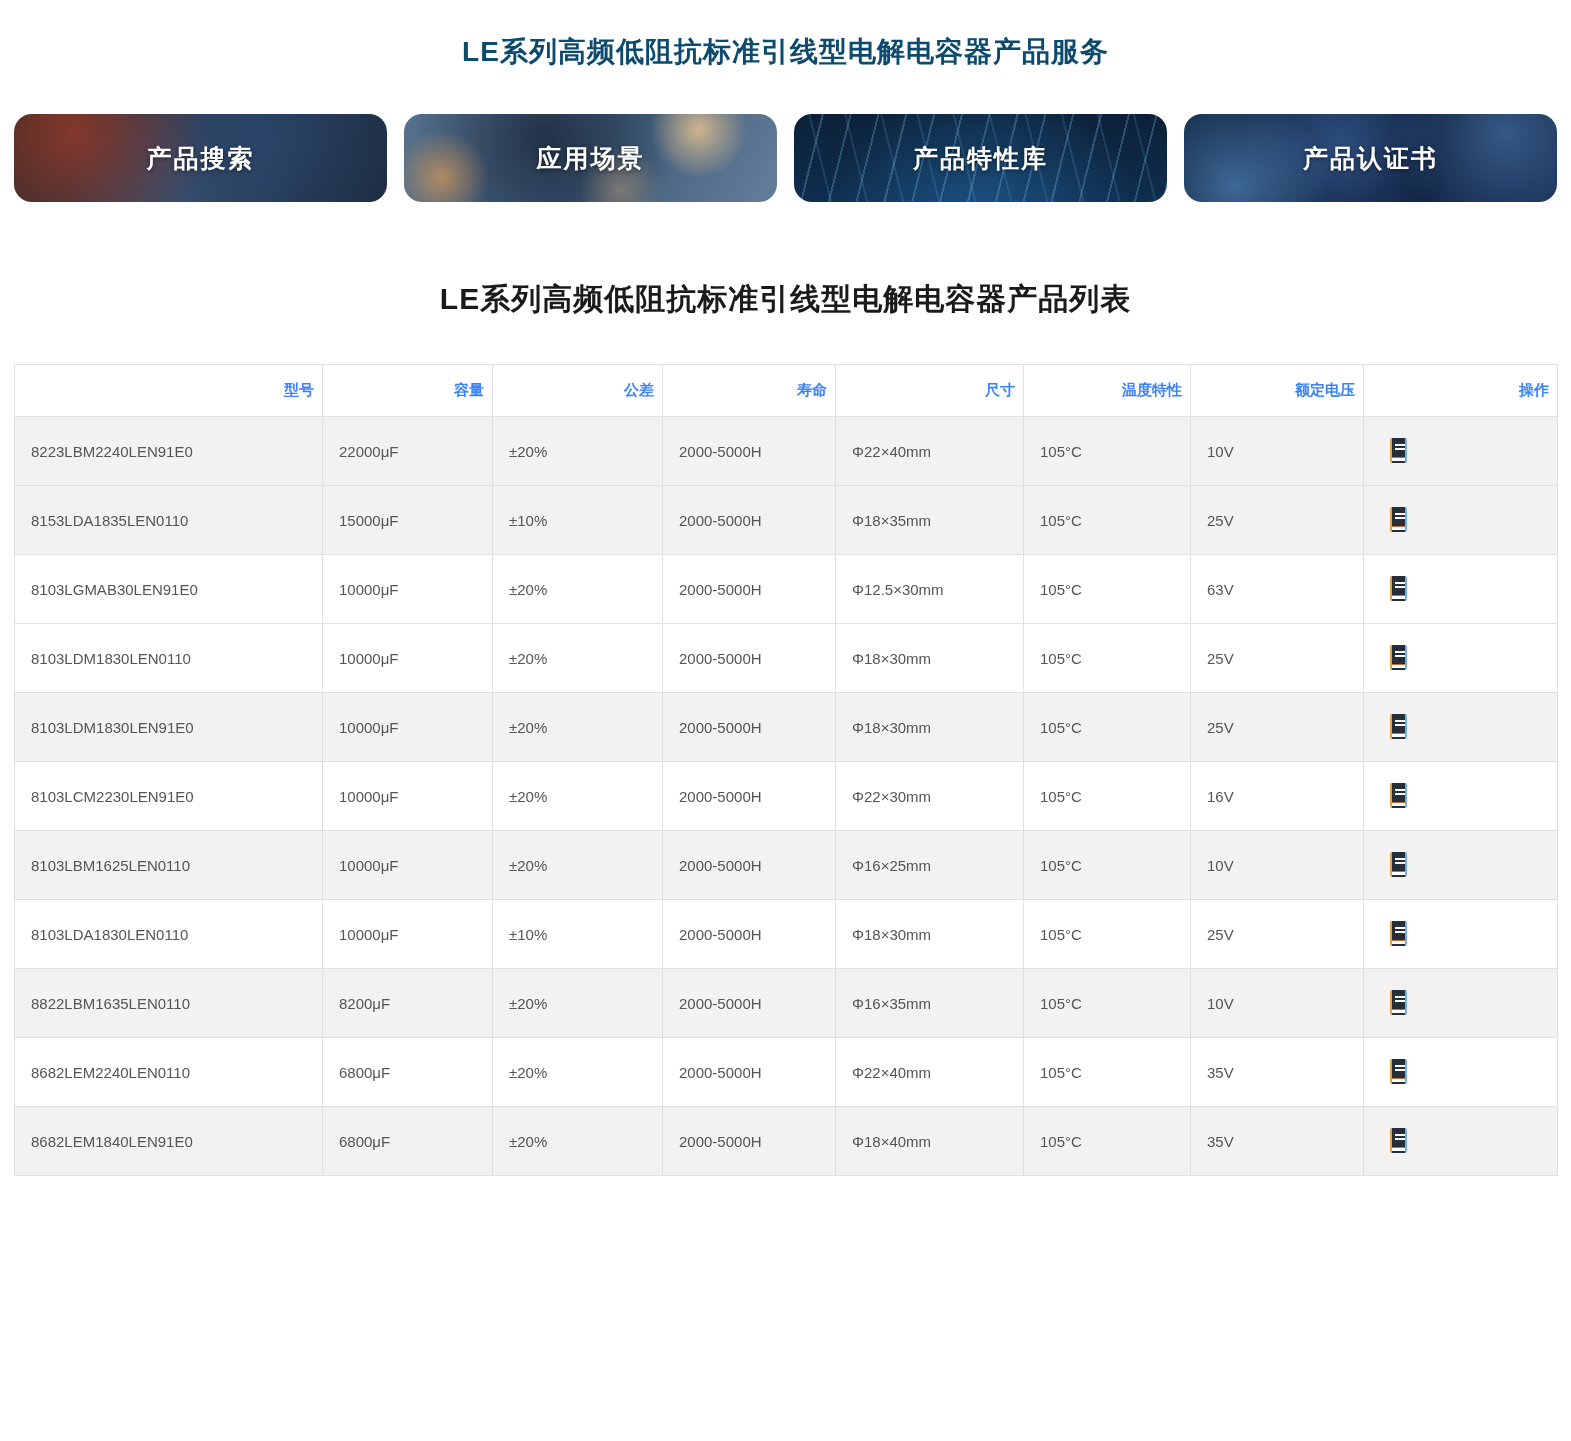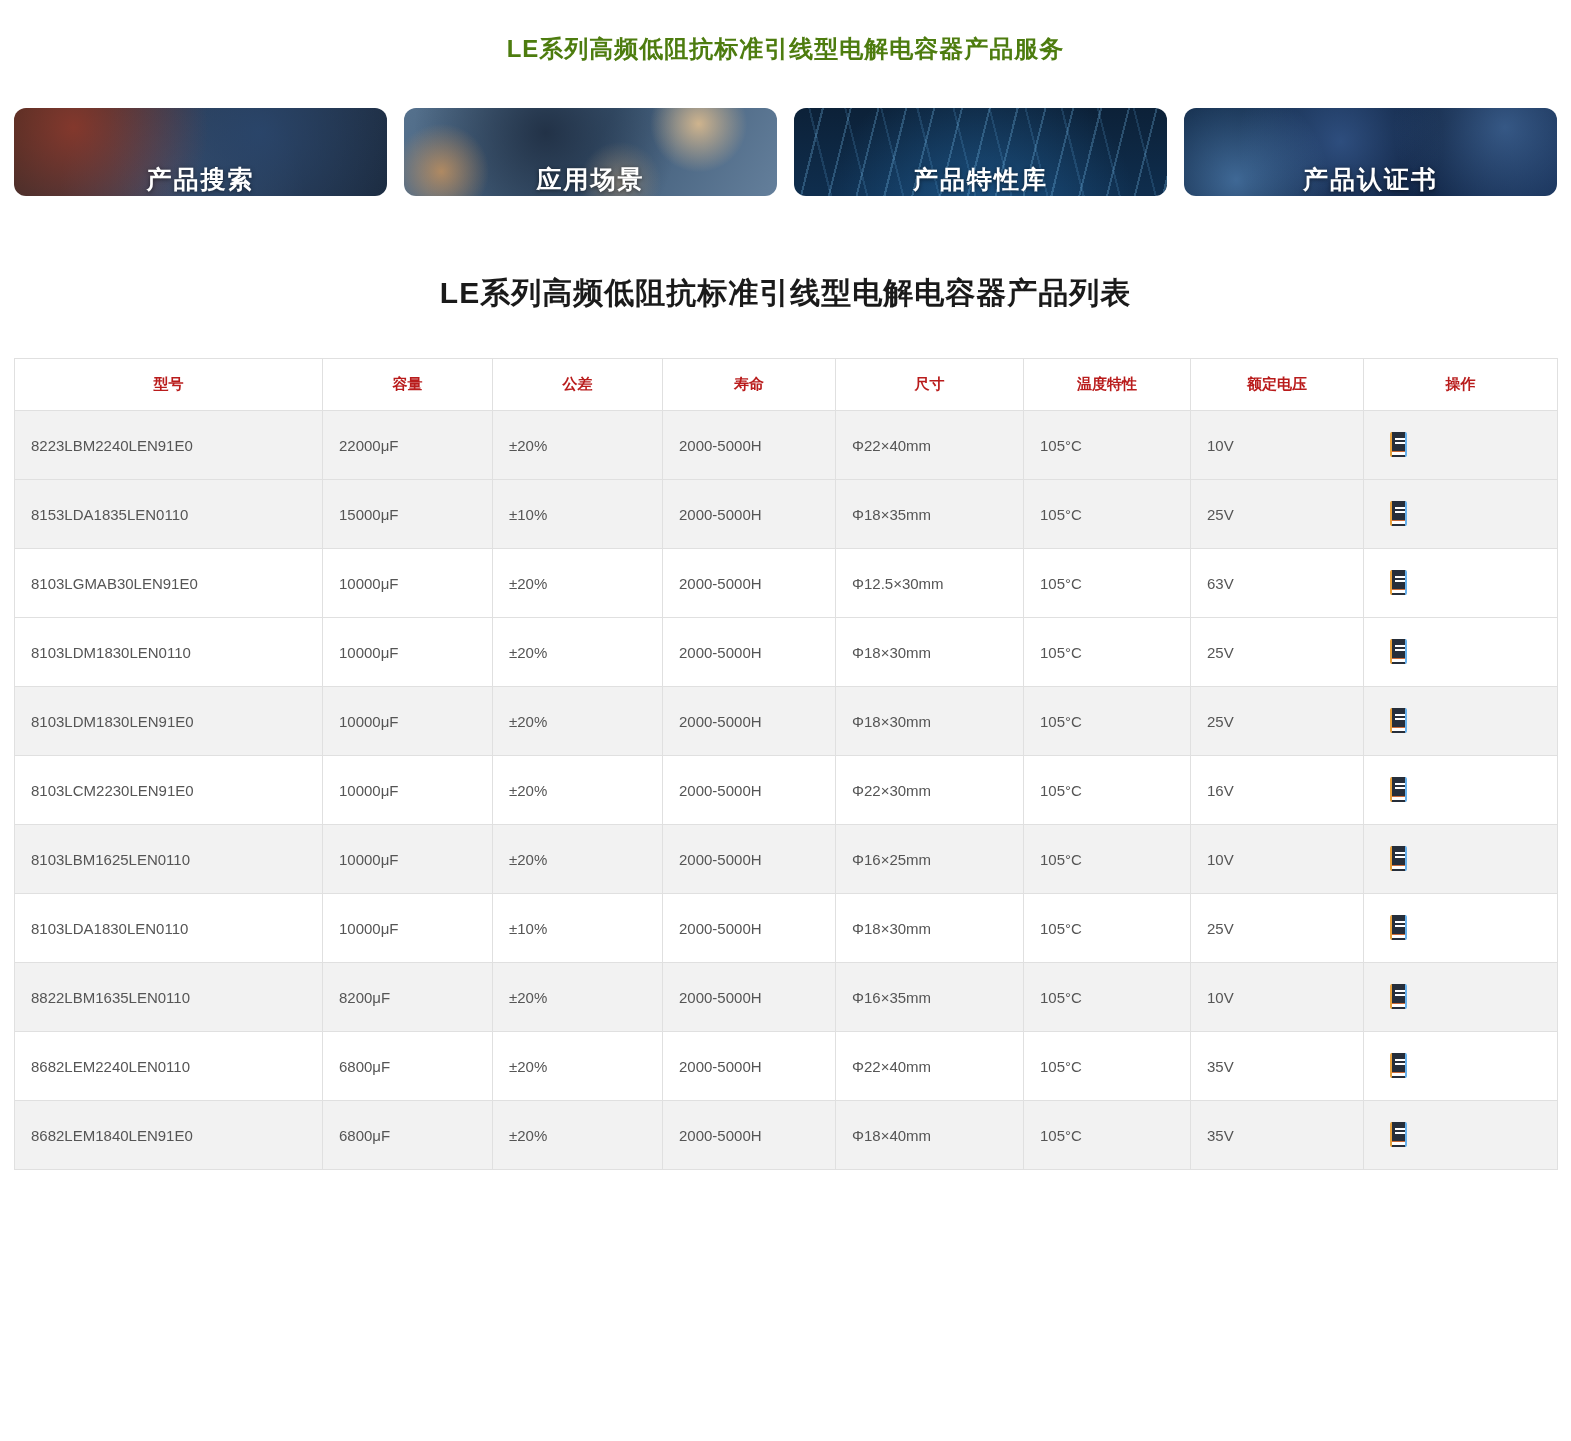--- a/index.html
+++ b/index.html
@@ -7,48 +7,48 @@
   body {
     width:1571px;
     font-family:"Liberation Sans","DejaVu Sans",sans-serif;
     color:#333;
   }
   .page { width:1571px; }
 
   h1.page-title {
     margin:33px 14px 16px;
     text-align:center;
-    font-size:24px;
+    font-size:28px;
     font-weight:bold;
-    color:#4d7c0f;
+    color:#0c4a6e;
     letter-spacing:1px;
   }
   h2.table-title {
     margin:77px 14px 0;
     text-align:center;
     font-size:30px;
     font-weight:bold;
     color:#1a1a1a;
     letter-spacing:1px;
   }
 
   
   .nav-row {
     display:flex;
     gap:17px;
     margin:43px 14px 0;
   }
   .nav-card {
     flex:1 1 0;
     height:88px;
-    border-radius:12px;
+    border-radius:18px;
     overflow:hidden;
     position:relative;
     display:flex;
-    align-items:flex-end;
+    align-items:center;
     justify-content:center;
     cursor:pointer;
     border:none;
     padding:0;
   }
   .nav-card .nav-label {
     position:relative;
     z-index:2;
     color:#ffffff;
     font-size:25px;
@@ -89,24 +89,24 @@
   
   table.product-table {
     margin:44px 14px 14px;
     border-collapse:collapse;
     table-layout:fixed;
     width:1543px;
     font-size:15px;
   }
   .product-table th {
     height:52px;
-    padding:0 16px;
-    text-align:center;
+    padding:0 8px;
+    text-align:right;
     font-weight:bold;
-    color:#b91c1c;
+    color:#3b82f6;
     background:#ffffff;
     border:1px solid #e0e0e0;
     white-space:nowrap;
   }
   .product-table td {
     height:69px;
     padding:0 16px;
     color:#555555;
     border:1px solid #e0e0e0;
     vertical-align:middle;

